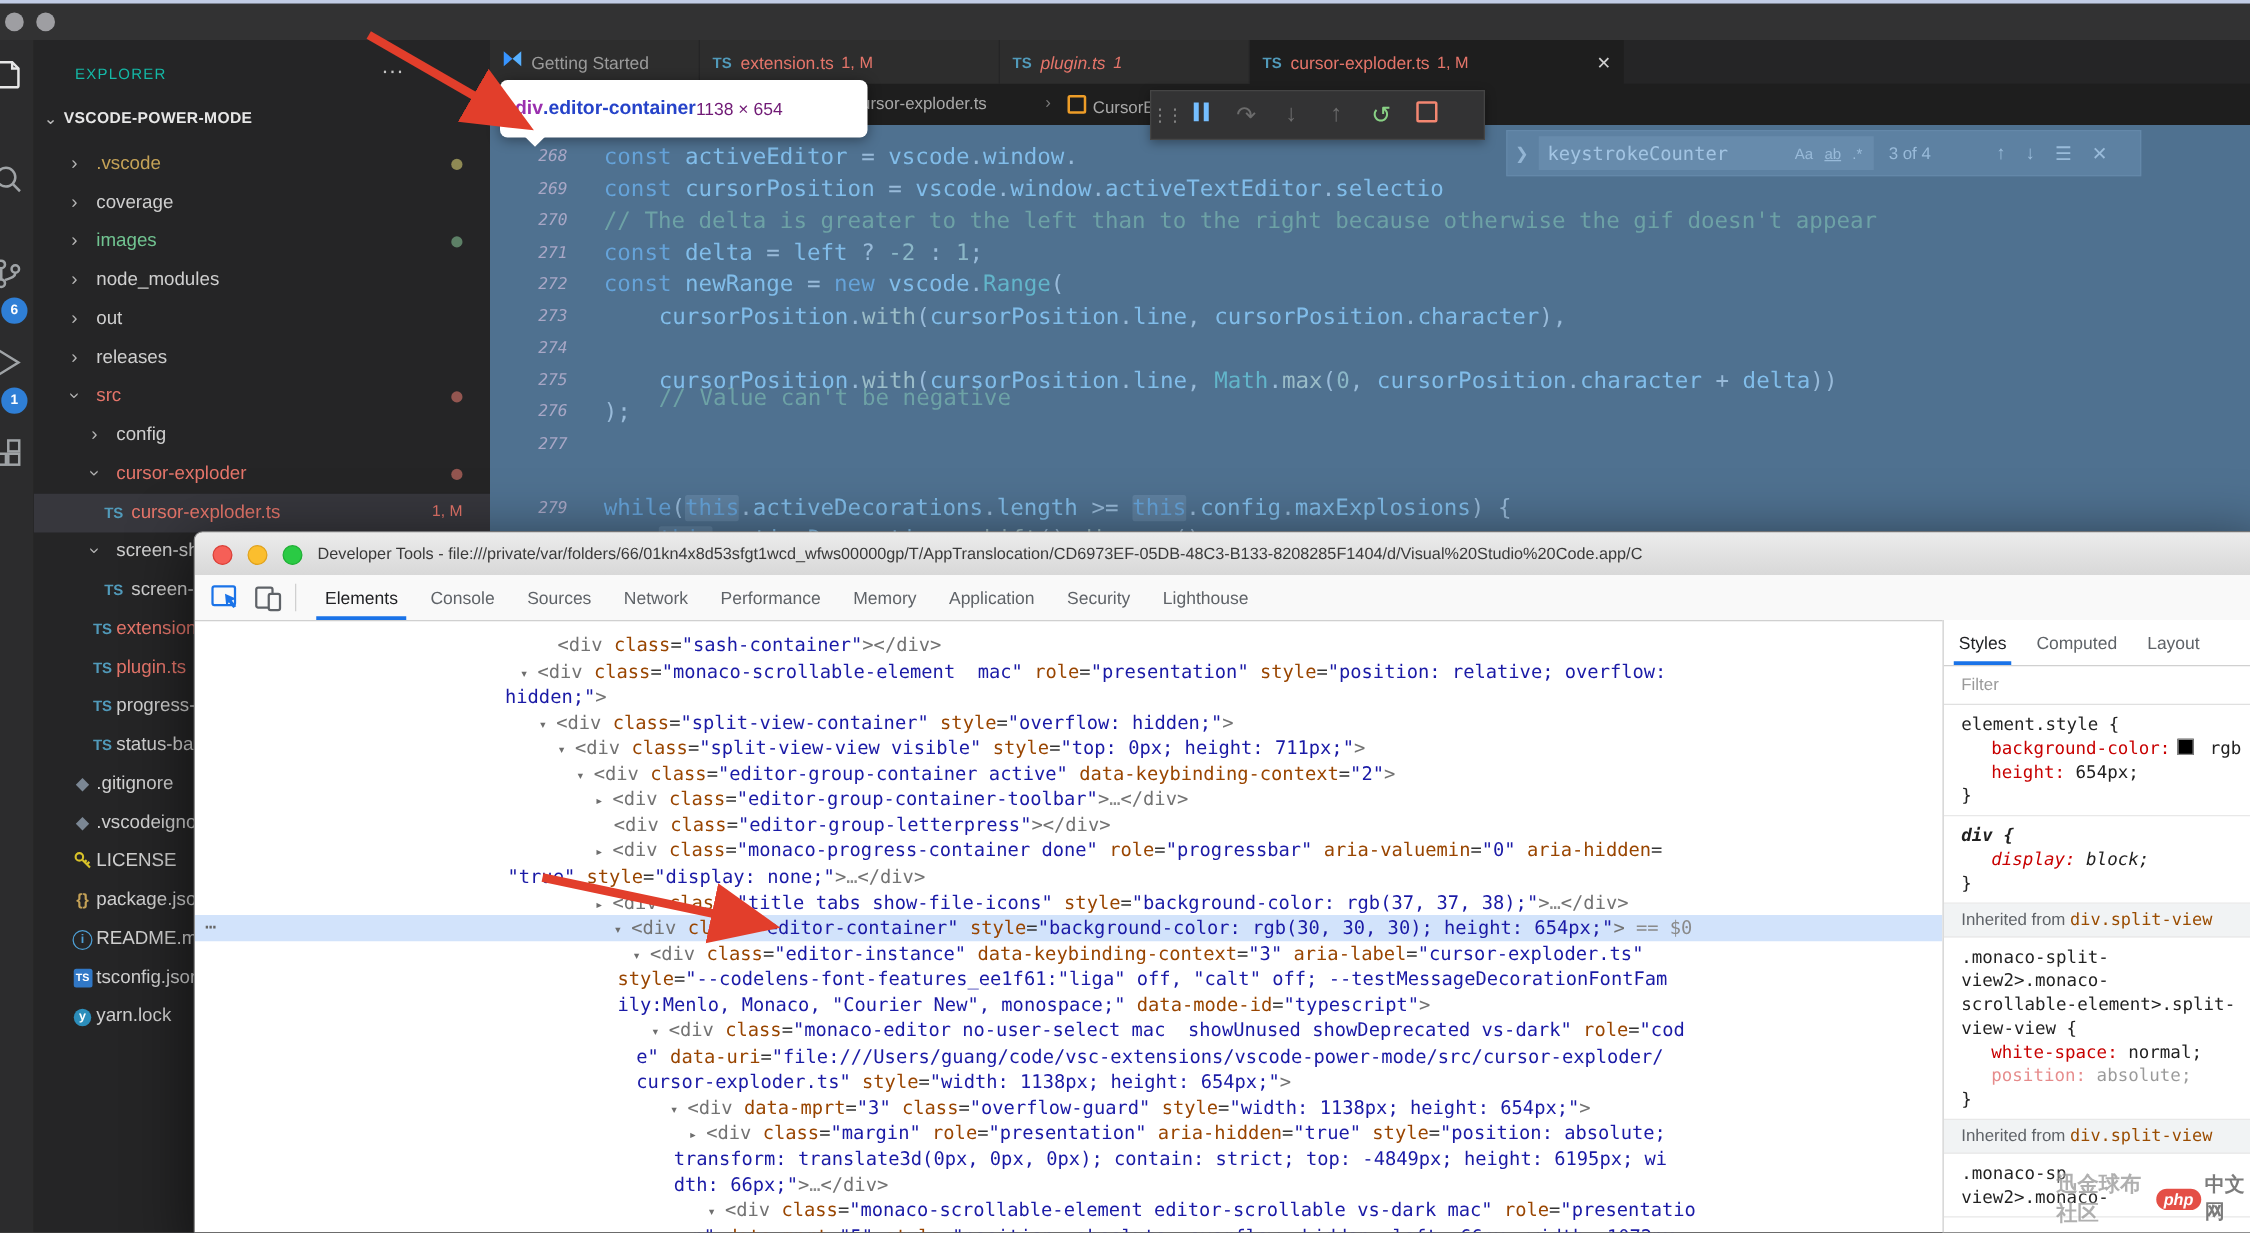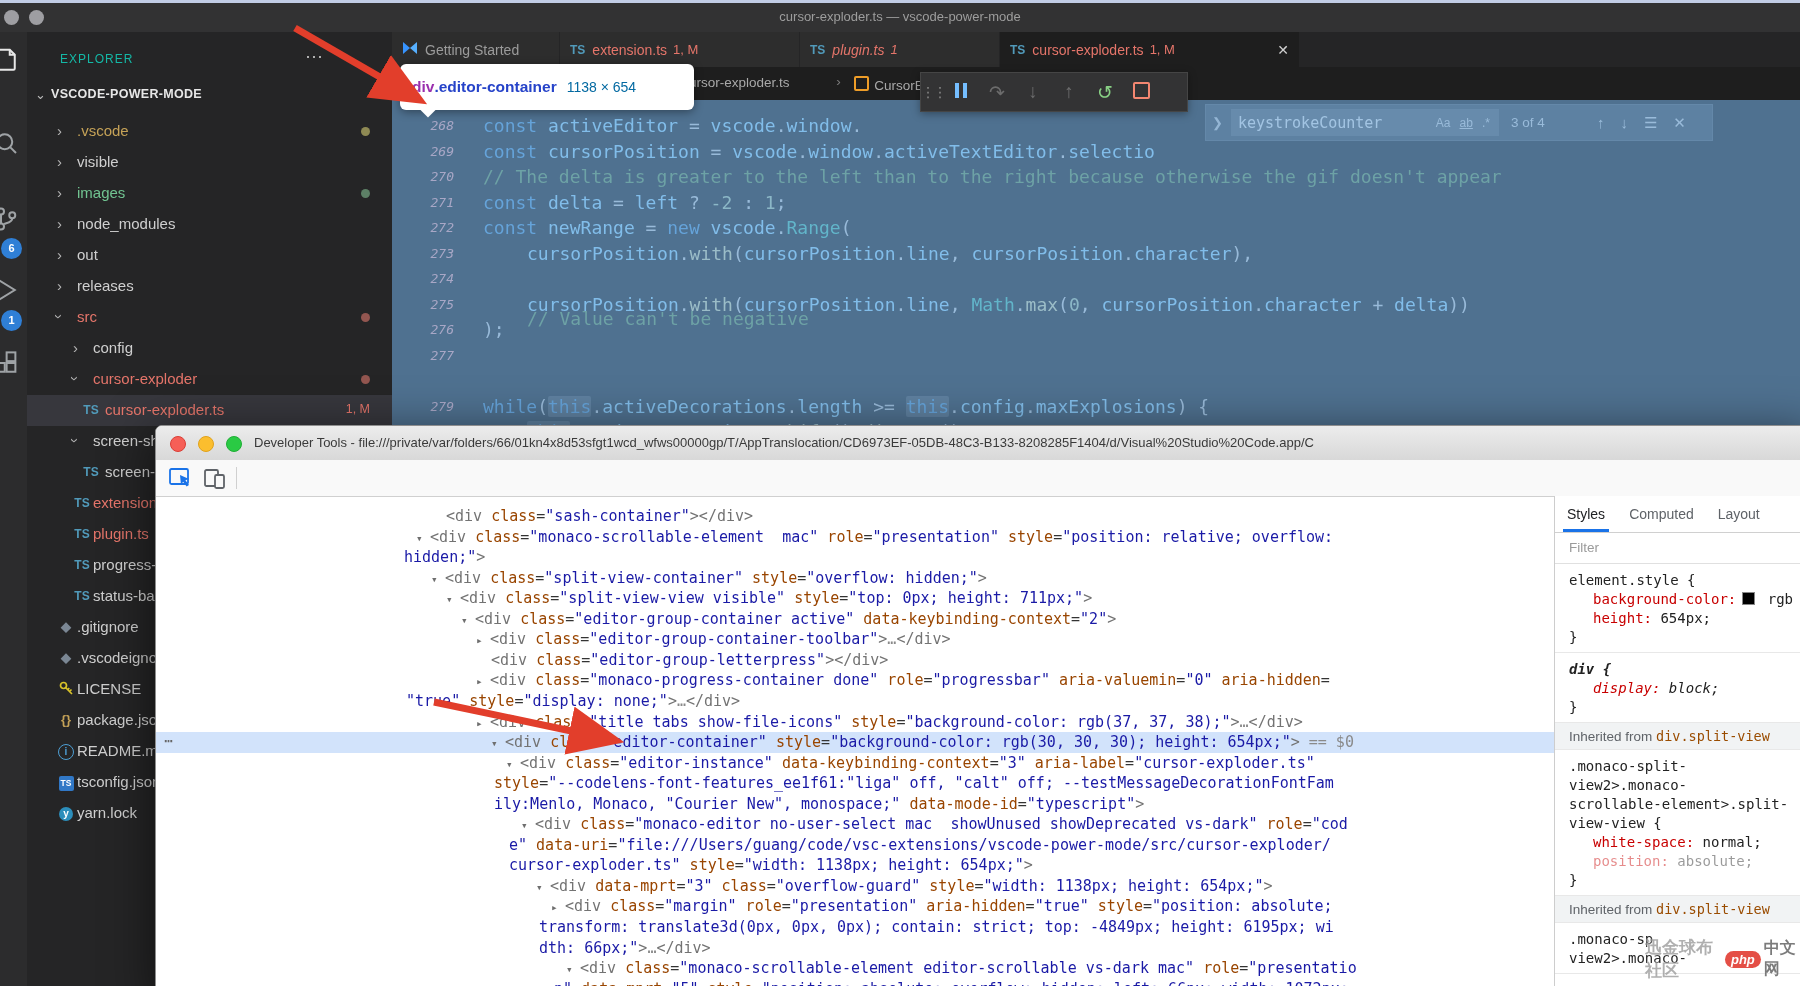--- a/index.html
+++ b/index.html
@@ -145,42 +145,41 @@
   .sp-inh{background:#f1f3f4;font-family:"Liberation Sans",sans-serif;font-size:13.5px;color:#5f6368;
      padding:5px 0 5px 14px;border-bottom:1px solid #e8e8e8;}
   .sp-link{font-family:"DejaVu Sans Mono",monospace;color:#9a4c00;}
 
   
   #inspect-tooltip{left:400px;top:64px;width:294px;height:46px;background:#fff;border-radius:6px;
      box-shadow:0 2px 10px rgba(0,0,0,.4);z-index:40;display:flex;align-items:center;padding:0 12px;box-sizing:border-box;}
   #tt-notch{position:absolute;left:22px;bottom:-5px;width:12px;height:12px;background:#fff;transform:rotate(45deg);}
   .tt-tag{color:#9a2fae;font-weight:bold;font-size:15.5px;}
   .tt-cls{color:#2643c9;font-weight:bold;font-size:15.5px;}
-  .tt-size{color:#0369a1;font-size:14px;margin-left:10px;}
+  .tt-size{color:#701a75;font-size:14px;}
 
   
   #watermark{left:1645px;top:936px;z-index:30;display:flex;align-items:center;opacity:.9;}
   .wm-cn{color:rgba(120,120,120,.65);font-size:17px;font-weight:bold;text-shadow:0 0 2px #fff;}
   .wm-php{background:#e23c32;color:#fff;font-weight:bold;font-style:italic;font-size:13px;border-radius:9px;
      pad: 0; padding:1px 6px;margin:0 3px;}
   .wm-site{color:rgba(60,60,60,.75);font-size:16px;font-weight:bold;text-shadow:0 0 2px #fff;}
 
   #arrows{left:0;top:0;z-index:45;pointer-events:none;}
 </style>
 </head>
 <body>
 
 <div id="screen">
 
   <div id="top-strip" class="abs"></div>
 
   <div id="vsc-titlebar" class="abs">
     <div class="mac-dot" style="left:4px;background:#9e9ea2;"></div>
     <div class="mac-dot" style="left:29px;background:#9e9ea2;"></div>
-    <div id="vsc-title">cursor-exploder.ts — vscode-power-mode</div>
   </div>
 
   <div id="activity-bar" class="abs">
     <div class="act-icon" style="top:14px;color:#e7e7e7;">
       <svg viewBox="0 0 24 24" fill="none" stroke="currentColor" stroke-width="1.6">
           <path d="M7 3h8l4 4v11a1 1 0 0 1-1 1H7a1 1 0 0 1-1-1V4a1 1 0 0 1 1-1z"></path>
           <path d="M15 3v4h4"></path>
         </svg>
     </div>
     <div class="act-icon" style="top:96px;">
@@ -221,21 +220,21 @@
       <span class="lbl">VSCODE-POWER-MODE</span>
     </div>
     <div id="explorer-tree">
         <div class="ex-row" style="top: 84px;">
           <span class="ex-arrow" style="left: 30px;">›</span>
           <span class="ex-label" style="left: 50px; color: rgb(197, 162, 87);">.vscode</span>
           <span class="ex-dot" style="background: rgb(143, 138, 84);"></span>
         </div>
         <div class="ex-row" style="top: 115px;">
           <span class="ex-arrow" style="left: 30px;">›</span>
-          <span class="ex-label" style="left: 50px; color: rgb(207, 207, 207);">visible</span>
+          <span class="ex-label" style="left: 50px; color: rgb(207, 207, 207);">coverage</span>
         </div>
         <div class="ex-row" style="top: 146px;">
           <span class="ex-arrow" style="left: 30px;">›</span>
           <span class="ex-label" style="left: 50px; color: rgb(113, 196, 145);">images</span>
           <span class="ex-dot" style="background: rgb(93, 128, 102);"></span>
         </div>
         <div class="ex-row" style="top: 177px;">
           <span class="ex-arrow" style="left: 30px;">›</span>
           <span class="ex-label" style="left: 50px; color: rgb(207, 207, 207);">node_modules</span>
         </div>
@@ -411,20 +410,31 @@
             <path d="M12 9l9 4-3.6 1.3L21 19l-2.4 1.4-3.5-4.6L13 19z" fill="#1a73e8"></path>
           </svg>
       </span>
       <span id="dt-device">
         <svg viewBox="0 0 26 24" fill="none" stroke="#5f6368" stroke-width="1.8">
             <rect x="3" y="4" width="13" height="16" rx="1.5"></rect>
             <rect x="13" y="9" width="9" height="13" rx="1.5" fill="#f9f9f9"></rect>
           </svg>
       </span>
       <span id="dt-sep"></span>
+      <span id="dt-tabs" style="display: flex;">
+          <span class="dt-tab active">Elements</span>
+          <span class="dt-tab">Console</span>
+          <span class="dt-tab">Sources</span>
+          <span class="dt-tab">Network</span>
+          <span class="dt-tab">Performance</span>
+          <span class="dt-tab">Memory</span>
+          <span class="dt-tab">Application</span>
+          <span class="dt-tab">Security</span>
+          <span class="dt-tab">Lighthouse</span>
+        </span>
     </div>
     <div id="dt-body">
       <div id="dt-tree">
           <div class="dom-row" style="top: 10px; left: 290px;"><span class="d-tg">&lt;div</span><span class="d-at"> class</span><span class="d-pl">=</span><span class="d-vl">"sash-container"</span><span class="d-tg">&gt;&lt;/div&gt;</span></div>
           <div class="dom-row" style="top: 30.55px; left: 260px;"><span class="d-ar">▾</span><span class="d-tg">&lt;div</span><span class="d-at"> class</span><span class="d-pl">=</span><span class="d-vl">"monaco-scrollable-element  mac"</span><span class="d-at"> role</span><span class="d-pl">=</span><span class="d-vl">"presentation"</span><span class="d-at"> style</span><span class="d-pl">=</span><span class="d-vl">"position: relative; overflow:</span></div>
           <div class="dom-row" style="top: 51.1px; left: 248px;"><span class="d-vl">hidden;"</span><span class="d-tg">&gt;</span></div>
           <div class="dom-row" style="top: 71.65px; left: 275px;"><span class="d-ar">▾</span><span class="d-tg">&lt;div</span><span class="d-at"> class</span><span class="d-pl">=</span><span class="d-vl">"split-view-container"</span><span class="d-at"> style</span><span class="d-pl">=</span><span class="d-vl">"overflow: hidden;"</span><span class="d-tg">&gt;</span></div>
           <div class="dom-row" style="top: 92.2px; left: 290px;"><span class="d-ar">▾</span><span class="d-tg">&lt;div</span><span class="d-at"> class</span><span class="d-pl">=</span><span class="d-vl">"split-view-view visible"</span><span class="d-at"> style</span><span class="d-pl">=</span><span class="d-vl">"top: 0px; height: 711px;"</span><span class="d-tg">&gt;</span></div>
           <div class="dom-row" style="top: 112.75px; left: 305px;"><span class="d-ar">▾</span><span class="d-tg">&lt;div</span><span class="d-at"> class</span><span class="d-pl">=</span><span class="d-vl">"editor-group-container active"</span><span class="d-at"> data-keybinding-context</span><span class="d-pl">=</span><span class="d-vl">"2"</span><span class="d-tg">&gt;</span></div>
           <div class="dom-row" style="top: 133.3px; left: 320px;"><span class="d-ar">▸</span><span class="d-tg">&lt;div</span><span class="d-at"> class</span><span class="d-pl">=</span><span class="d-vl">"editor-group-container-toolbar"</span><span class="d-tg">&gt;</span><span class="d-gr">…</span><span class="d-tg">&lt;/div&gt;</span></div>

